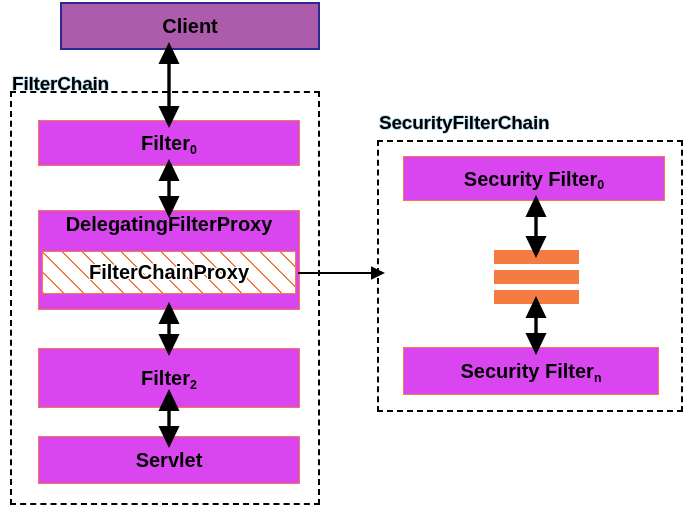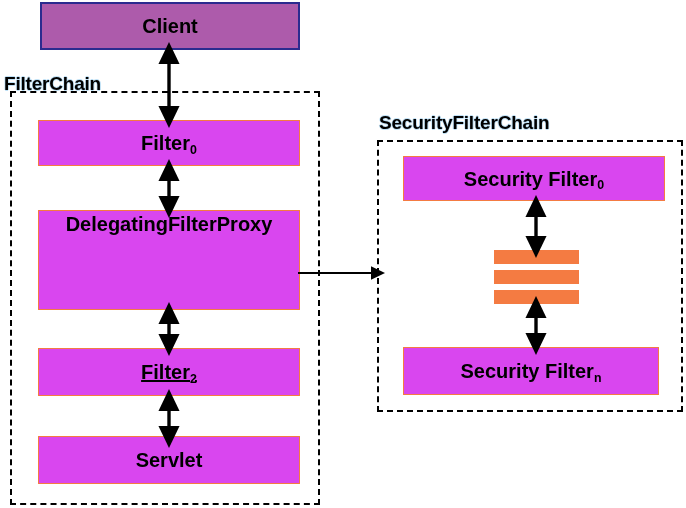--- a/index.html
+++ b/index.html
@@ -67,20 +67,21 @@
   .orange {
     background: #d946ef;
     border: 1px solid #e8enone;
     border: 1px solid #F47B42;
     font-size: 20px;
   }
   .purple {
     background: #AD5BAB;
     border: 2px solid #2B2B8F;
     font-size: 20px;
+    margin-left: 20px;
   }
 
   
   .shadow2::before,
   .shadow2::after {
     content: "";
     position: absolute;
     z-index: -1;
   }
   .shadow2::before {   
@@ -142,38 +143,41 @@
     pointer-events: none;
     z-index: 6;
   }
 </style>
 </head>
 <body>
 
 <div id="canvas">
 
   <div class="group-box" style="left:10px; top:91px; width:310px; height:414px;"></div>
-  <div class="group-label" style="left:4px; top:73px;">FilterChain</div>
+  <div class="group-label" style="left:12px; top:73px;">FilterChain</div>
 
   <div class="group-box" style="left:377px; top:140px; width:306px; height:272px;"></div>
   <div class="group-label" style="left:379px; top:112px;">SecurityFilterChain</div>
 
   <div class="node purple shadow2" style="left:40px; top:2px; width:260px; height:48px;">
     <span class="lbl">Client</span>
   </div>
 
   <div class="node orange shadow2" style="left:38px; top:120px; width:262px; height:46px;">
     <span class="lbl"><span>Filter</span><sub>0</sub></span>
   </div>
 
   <div class="node orange shadow2" style="left:38px; top:210px; width:262px; height:100px; align-items:flex-start; padding-top:3px;">
     <span class="lbl">DelegatingFilterProxy</span>
   </div>
-
-  <div class="node orange shadow2" style="left:38px; top:348px; width:262px; height:48px;text-decoration:underline;">
+  <div class="hatched" style="left:42px; top:251px; width:254px; height:43px;">
+    <span class="lbl">FilterChainProxy</span>
+  </div>
+
+  <div class="node orange shadow2" style="left:38px; top:348px; width:262px; height:60px;">
     <span class="lbl"><span>Filter</span><sub>2</sub></span>
   </div>
 
   <div class="node orange shadow2" style="left:38px; top:436px; width:262px; height:48px;">
     <span class="lbl">Servlet</span>
   </div>
 
   <div class="node orange shadow1" style="left:403px; top:148px; width:262px; height:45px;margin-top:8px;">
     <span class="lbl"><span>Security Filter</span><sub>0</sub></span>
   </div>

